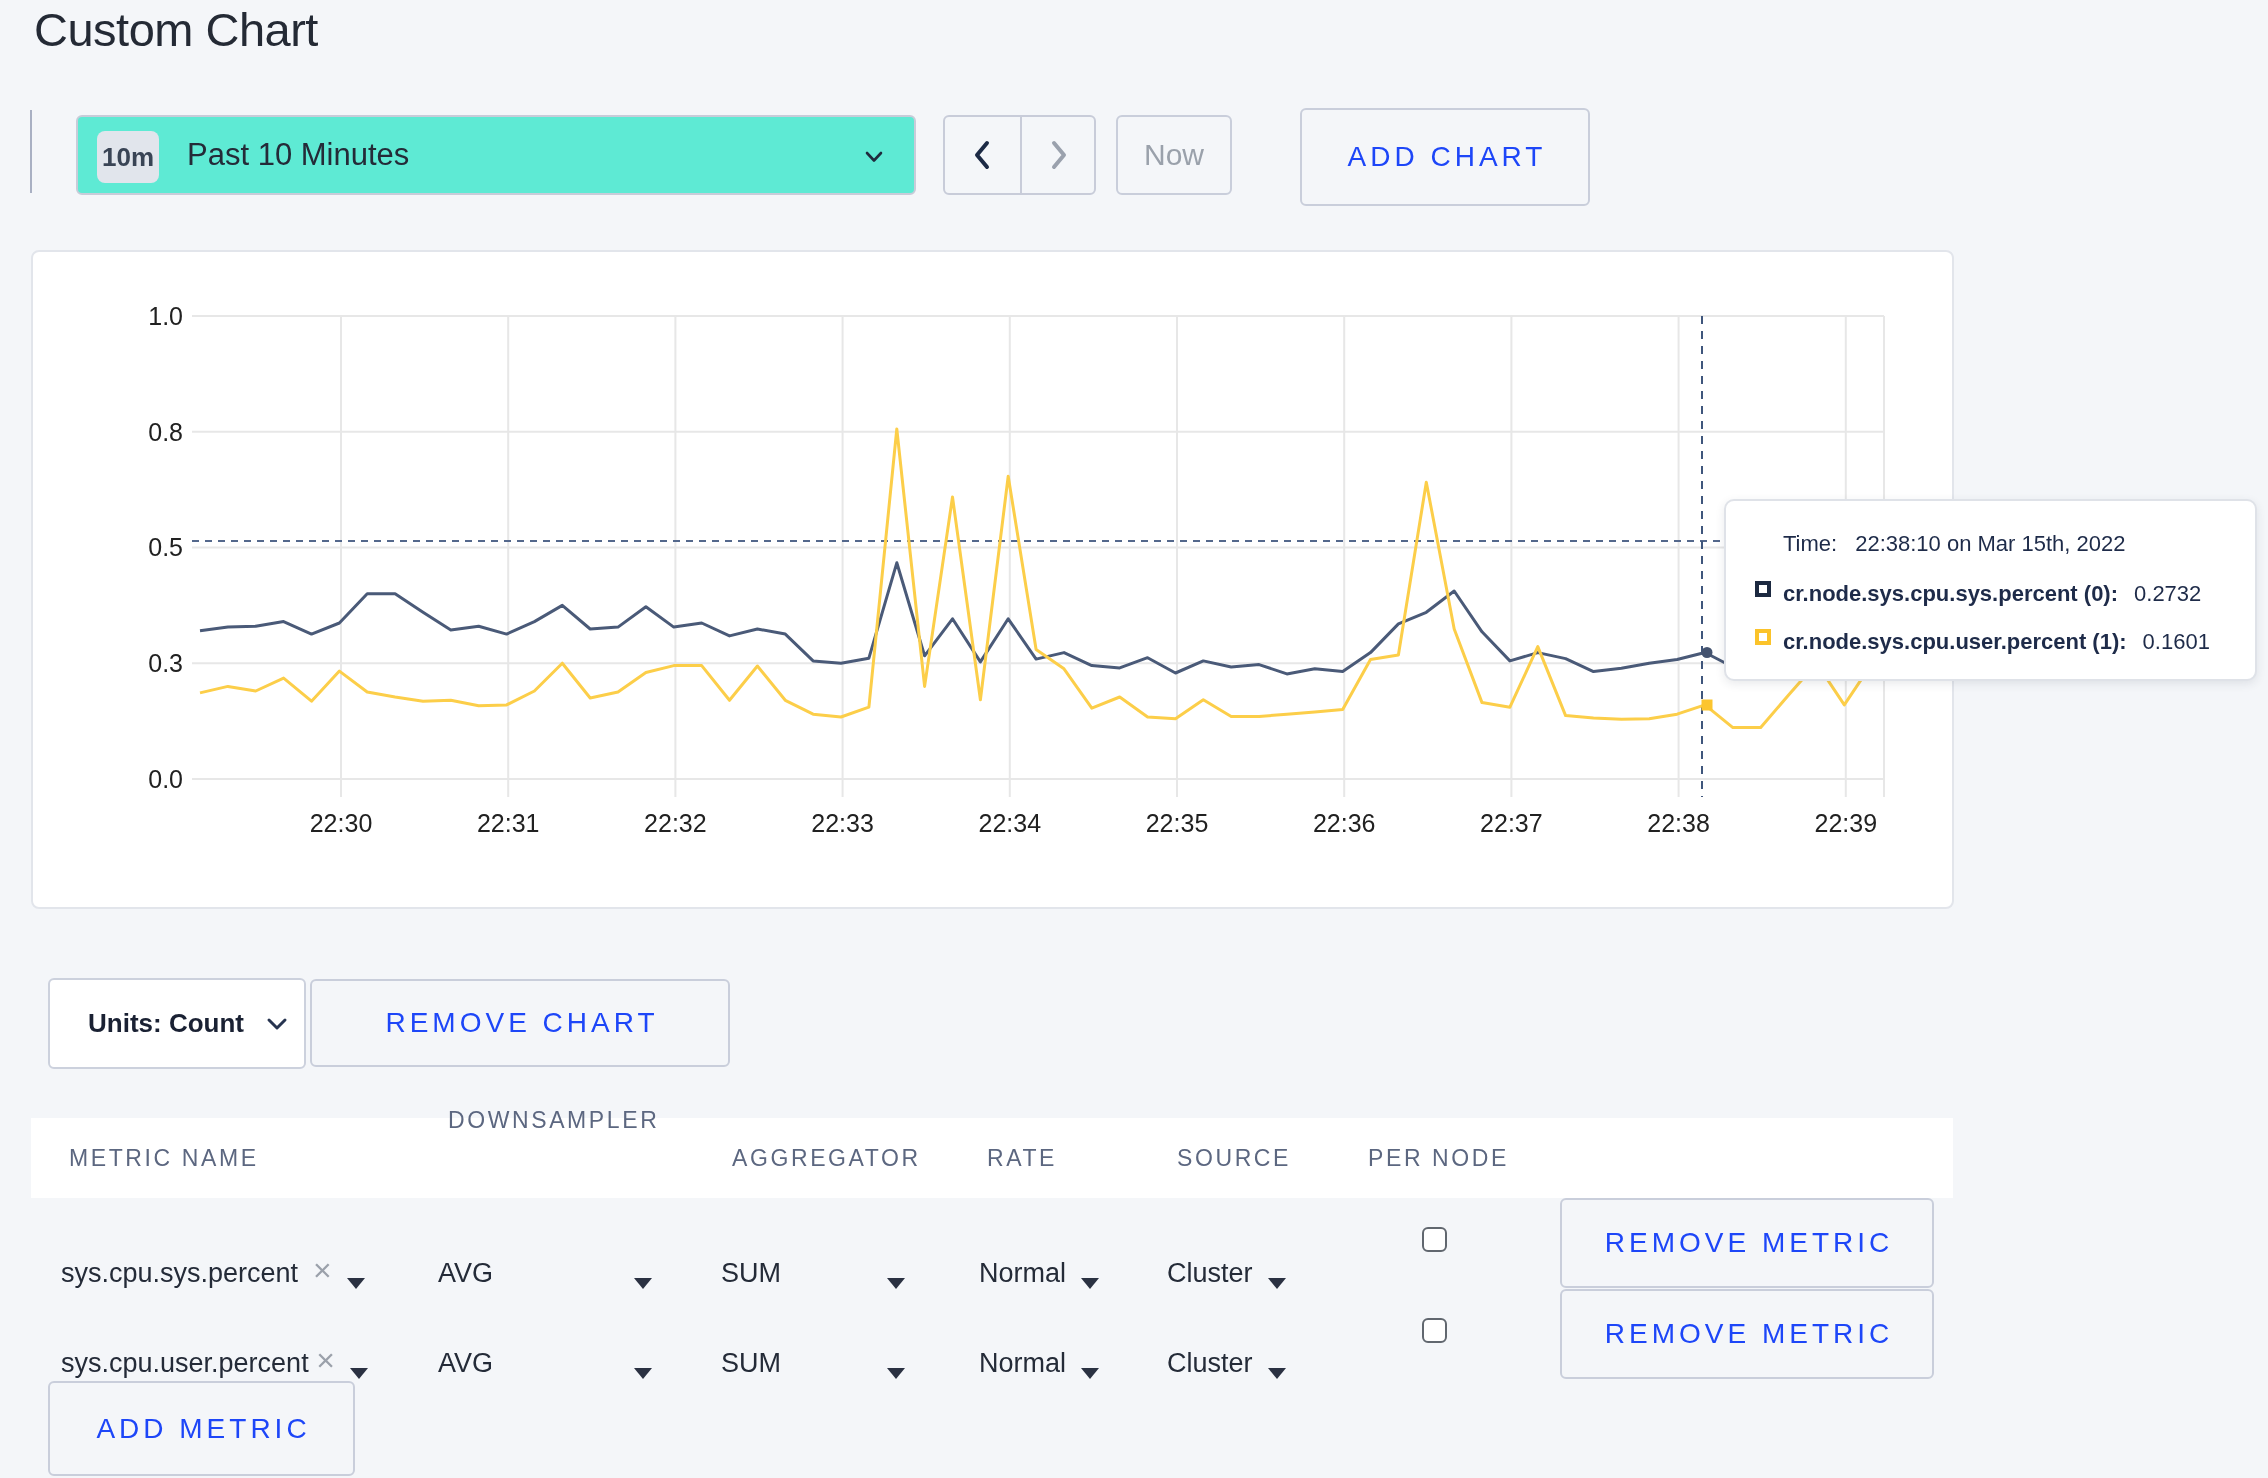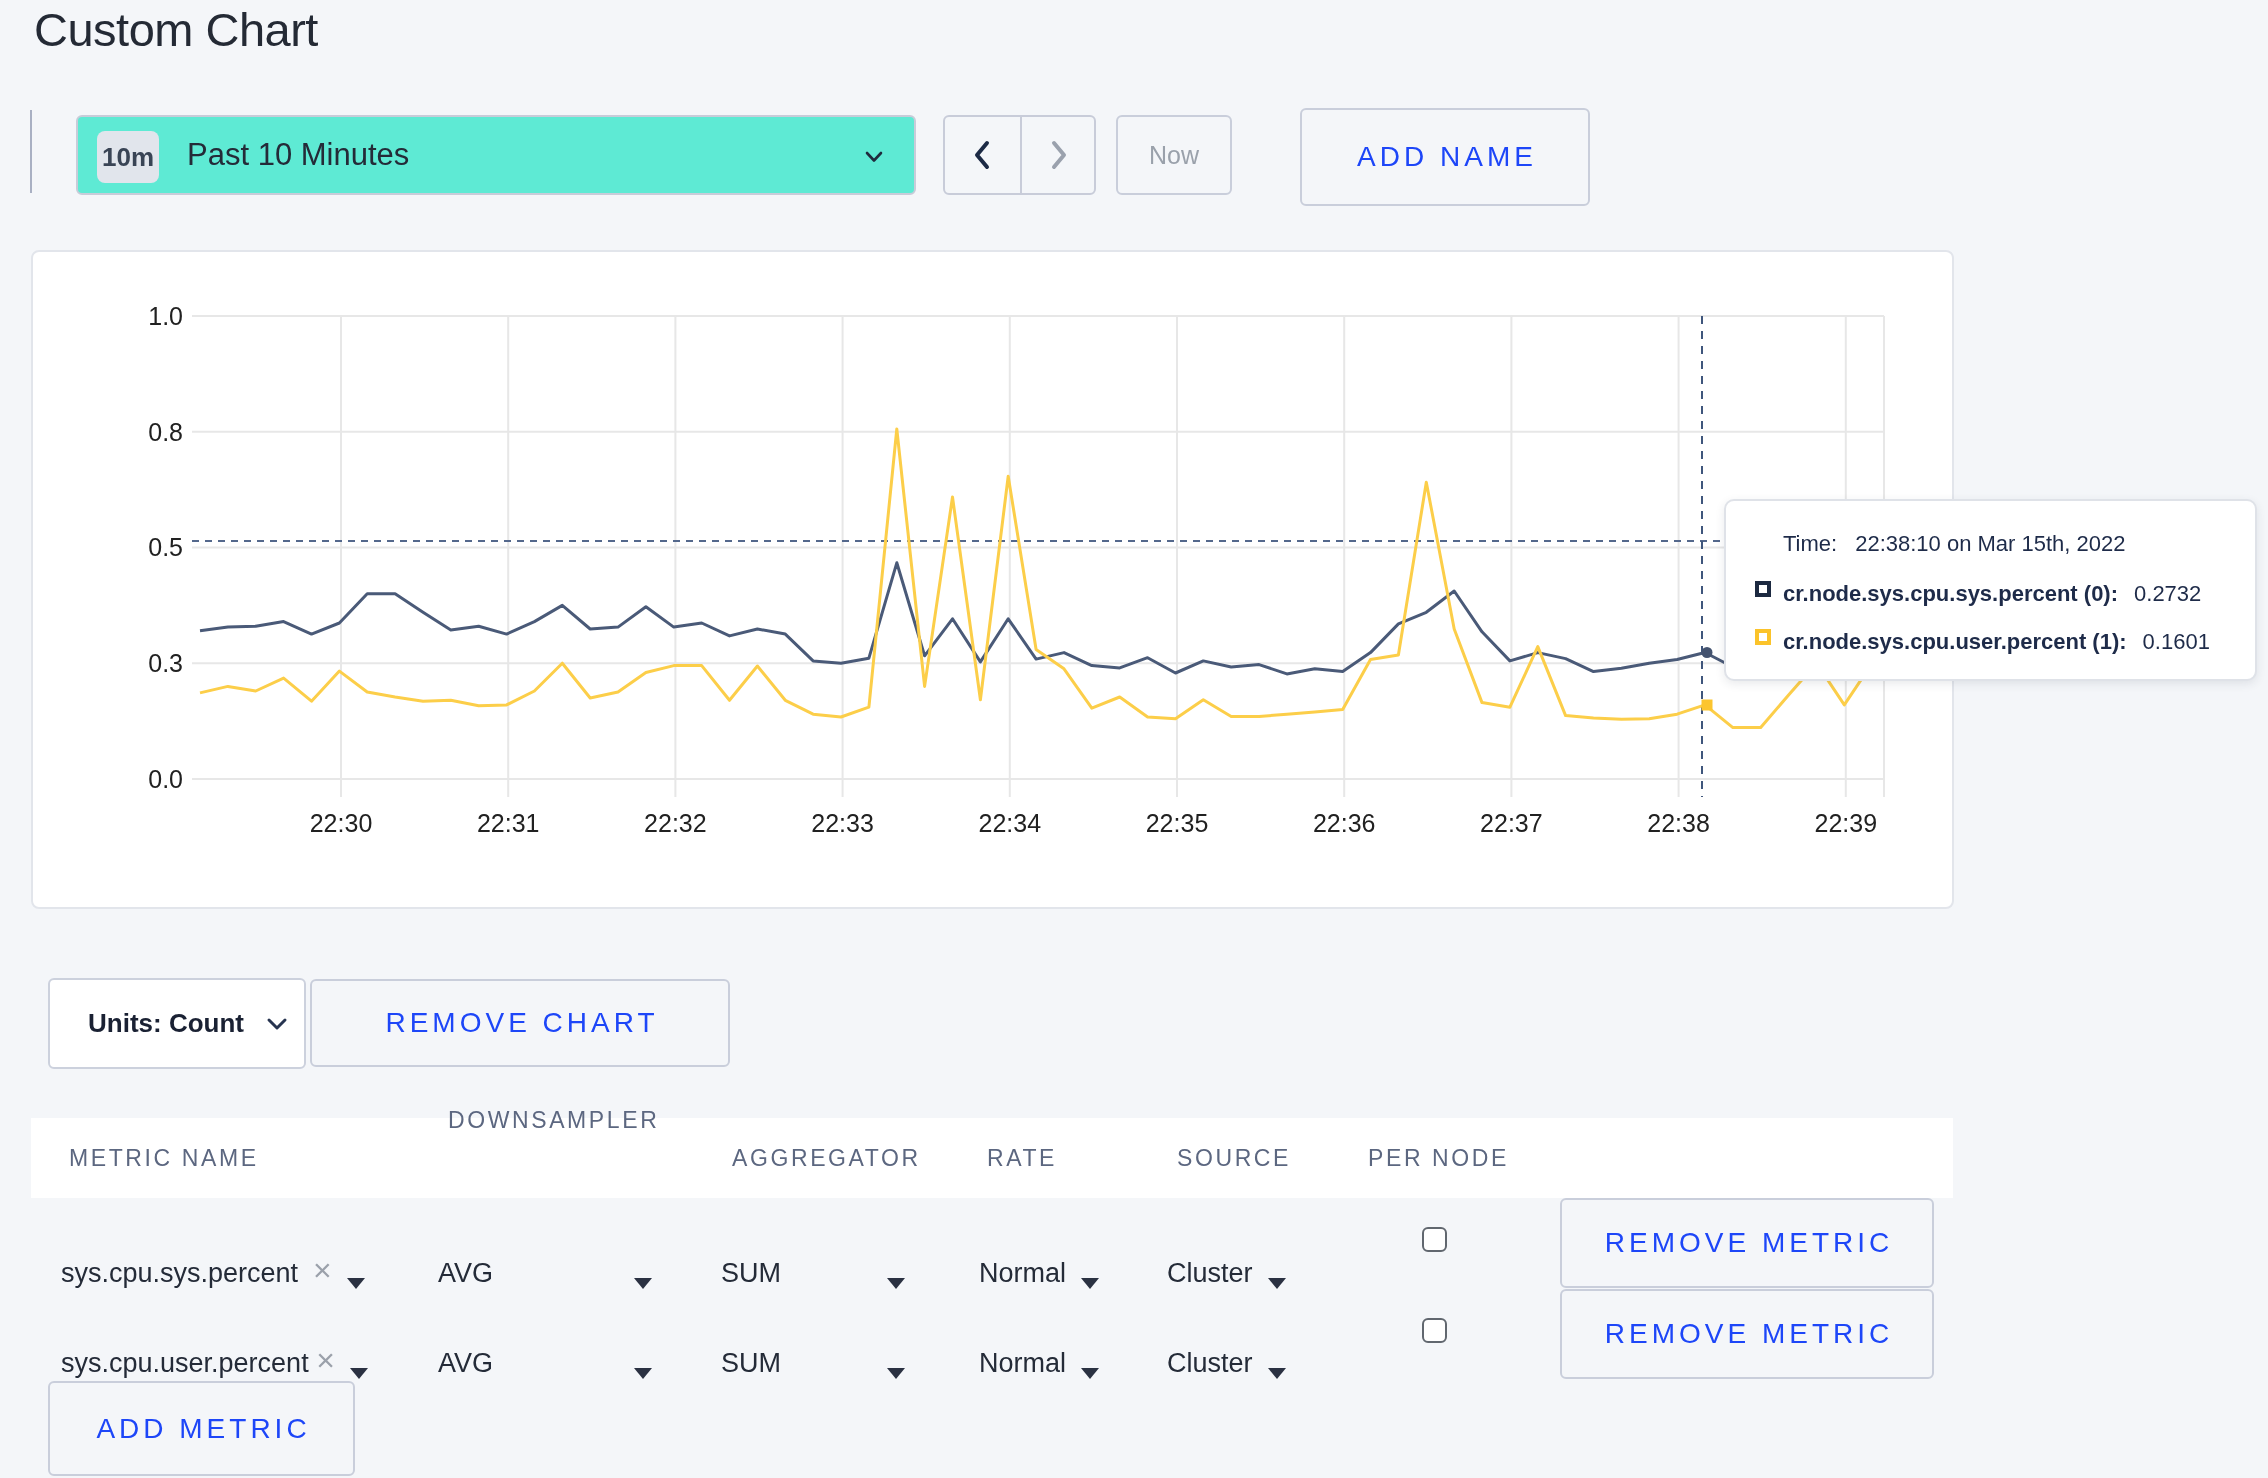--- a/index.html
+++ b/index.html
@@ -21,24 +21,24 @@
 <div class="abs" style="left:943px;top:115px;width:153px;height:80px;background:#f4f6f9;border:2px solid #c8ccd9;border-radius:6px">
   <div class="abs" style="left:75px;top:0;width:2px;height:76px;background:#c8ccd9"></div>
   <svg class="abs" style="left:26px;top:22px" width="22" height="32" viewBox="0 0 22 32">
       <path d="M16 4 L6 16 L16 28" fill="none" stroke="#1c2a45" stroke-width="4" stroke-linecap="round" stroke-linejoin="round"></path>
     </svg>
   <svg class="abs" style="left:103px;top:22px" width="22" height="32" viewBox="0 0 22 32">
       <path d="M6 4 L16 16 L6 28" fill="none" stroke="#9aa1ad" stroke-width="4" stroke-linecap="round" stroke-linejoin="round"></path>
     </svg>
 </div>
 <div class="btn" style="left:1116px;top:115px;width:116px;height:80px">
-    <span style="font-size:25px;color:#9aa1ab;font-weight:500">Now</span>
+    <span style="font-size:30px;color:#9aa1ab;font-weight:500">Now</span>
   </div>
 <div class="btn" style="left:1300px;top:108px;width:290px;height:98px">
-    <span class="blue" style="margin-right:-4px">ADD NAME</span>
+    <span class="blue" style="margin-right:-4px">ADD CHART</span>
   </div>
 
 <div class="abs" style="left:31px;top:250px;width:1923px;height:659px;background:#fff;border:2px solid #e2e5eb;border-radius:8px"></div>
 <svg width="1923" height="659" viewBox="0 0 1923 659" style="position:absolute;left:31px;top:250px">
 <g transform="translate(-31,-250)">
 <line x1="192" y1="316.00" x2="1884" y2="316.00" stroke="#e7e7e7" stroke-width="2"></line>
       <line x1="192" y1="431.75" x2="1884" y2="431.75" stroke="#e7e7e7" stroke-width="2"></line>
       <line x1="192" y1="547.50" x2="1884" y2="547.50" stroke="#e7e7e7" stroke-width="2"></line>
       <line x1="192" y1="663.25" x2="1884" y2="663.25" stroke="#e7e7e7" stroke-width="2"></line>
       <line x1="192" y1="779.00" x2="1884" y2="779.00" stroke="#e7e7e7" stroke-width="2"></line>

